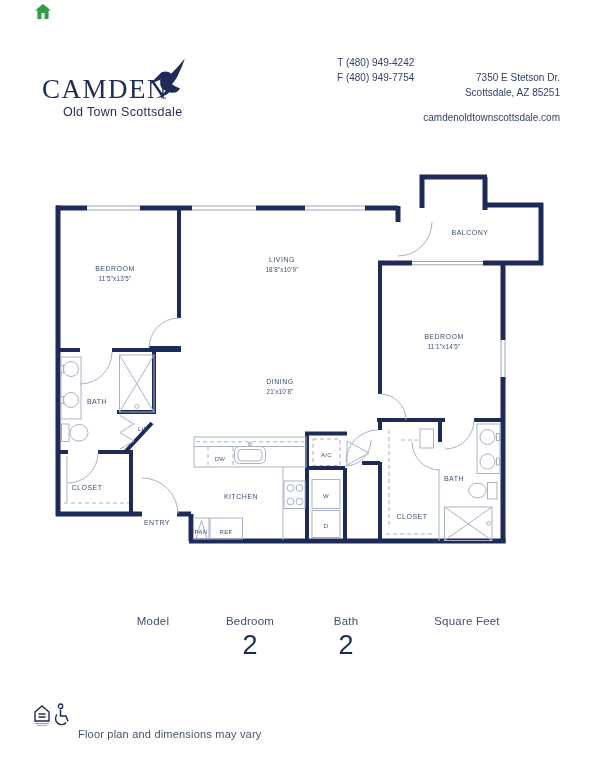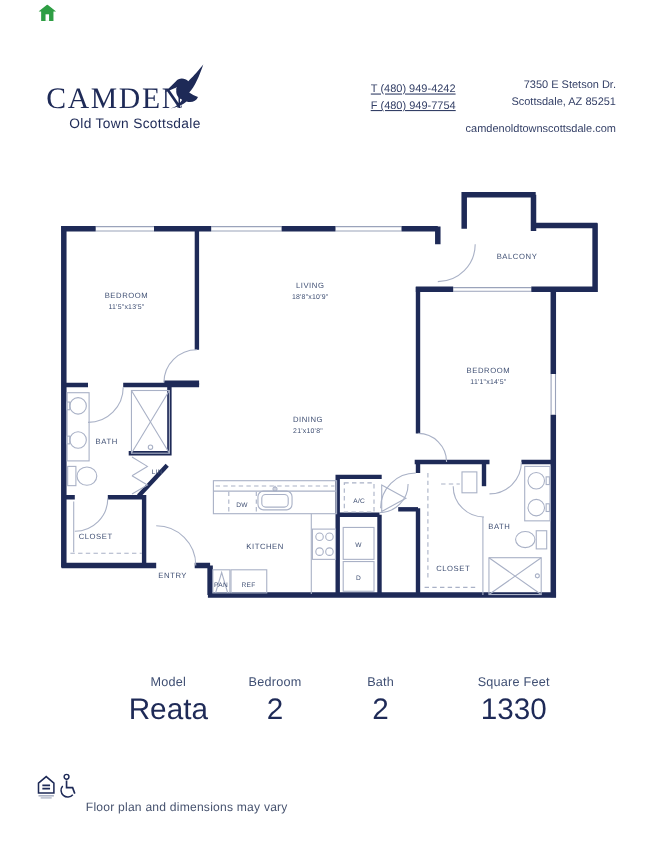--- a/index.html
+++ b/index.html
@@ -11,21 +11,21 @@
   
   .logo-text{
     left:42px;top:76px;font-family:"Liberation Serif", serif;
     font-size:27px;letter-spacing:1.5px;color:#1e2a57;line-height:27px;
   }
   .logo-tm{left:160px;top:96px;font-size:6px;color:#1e2a57;}
   .logo-sub{
     left:63px;top:105px;font-size:12.5px;color:#1e2a57;letter-spacing:0.3px;
   }
   .hdr{font-size:10px;color:#333f66;line-height:15px;}
-  .phones{left:337px;top:74px;text-align:center;text-decoration:underline;}
+  .phones{left:337px;top:55px;text-align:right;}
   .address{right:40px;top:70px;text-align:right;}
   .website{right:40px;top:112px;text-align:left;font-size:10px;color:#333f66;}
   
   .sum-col{width:110px;text-align:center;}
   .sum-label{font-size:11.5px;color:#3f4f73;letter-spacing:0.2px;margin-top:24px;}
   .sum-value{font-size:27px;color:#1e2a57;margin-top:3px;}
   
   .foot-text{left:78px;top:728px;font-size:11px;color:#47536f;letter-spacing:0.2px;}
   svg text{font-family:"Liberation Sans", sans-serif;}
   .room-name{font-size:7px;letter-spacing:0.5px;fill:#3f4f73;}
@@ -182,33 +182,31 @@
     <text x="326.5" y="457" class="tiny-label">A/C</text>
     <text x="326" y="497.5" class="tiny-label">W</text>
     <text x="326" y="527.5" class="tiny-label">D</text>
     <text x="454" y="481" class="room-name">BATH</text>
     <text x="412" y="519" class="room-name">CLOSET</text>
   </g>
 </svg>
 
 <div class="abs sum-col" style="left:98px;top:591px;">
   <div class="sum-label">Model</div>
-  <div class="sum-value">Reata</div>
 </div>
 <div class="abs sum-col" style="left:195px;top:591px;">
   <div class="sum-label">Bedroom</div>
   <div class="sum-value">2</div>
 </div>
 <div class="abs sum-col" style="left:291px;top:591px;">
   <div class="sum-label">Bath</div>
   <div class="sum-value">2</div>
 </div>
 <div class="abs sum-col" style="left:412px;top:591px;">
   <div class="sum-label">Square Feet</div>
-  <div class="sum-value">1330</div>
 </div>
 
 <svg class="abs" style="left:32px;top:703px;" width="20" height="24" viewBox="0 0 20 24">
   <path d="M3,9 L10,3 L17,9 V18 H3 Z" stroke="#1e2a57" stroke-width="1.4" fill="none"></path>
   <path d="M6.5,11 H13.5 M6.5,14 H13.5" stroke="#1e2a57" stroke-width="1.6" fill="none"></path>
   <rect x="3" y="20" width="14" height="1" fill="#8a93ad"></rect>
   <rect x="5" y="22" width="10" height="0.8" fill="#8a93ad"></rect>
 </svg>
 <svg class="abs" style="left:53px;top:703px;" width="17" height="24" viewBox="0 0 17 24">
   <circle cx="7.5" cy="3.2" r="2.2" stroke="#1e2a57" stroke-width="1.3" fill="none"></circle>

